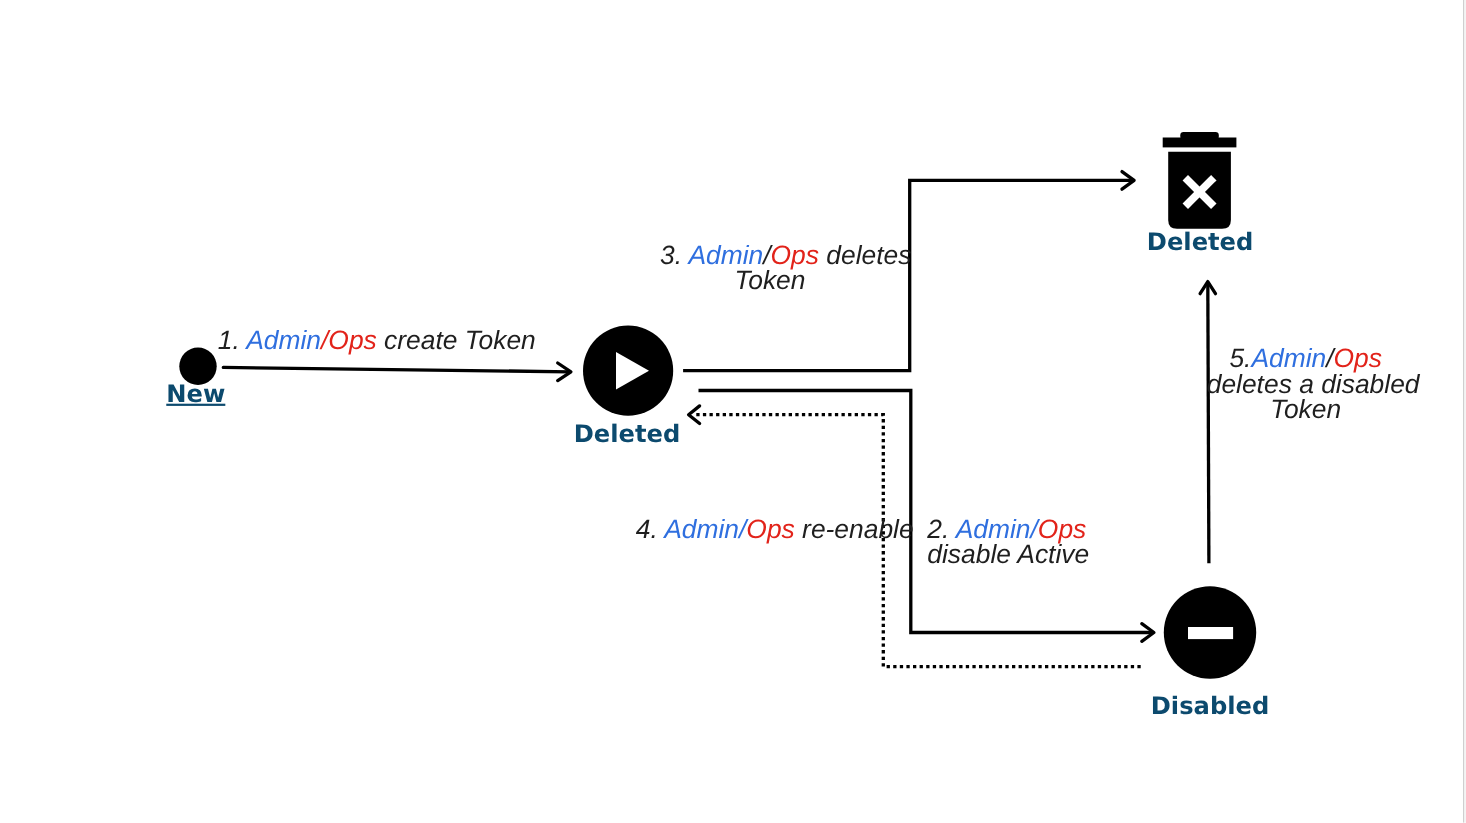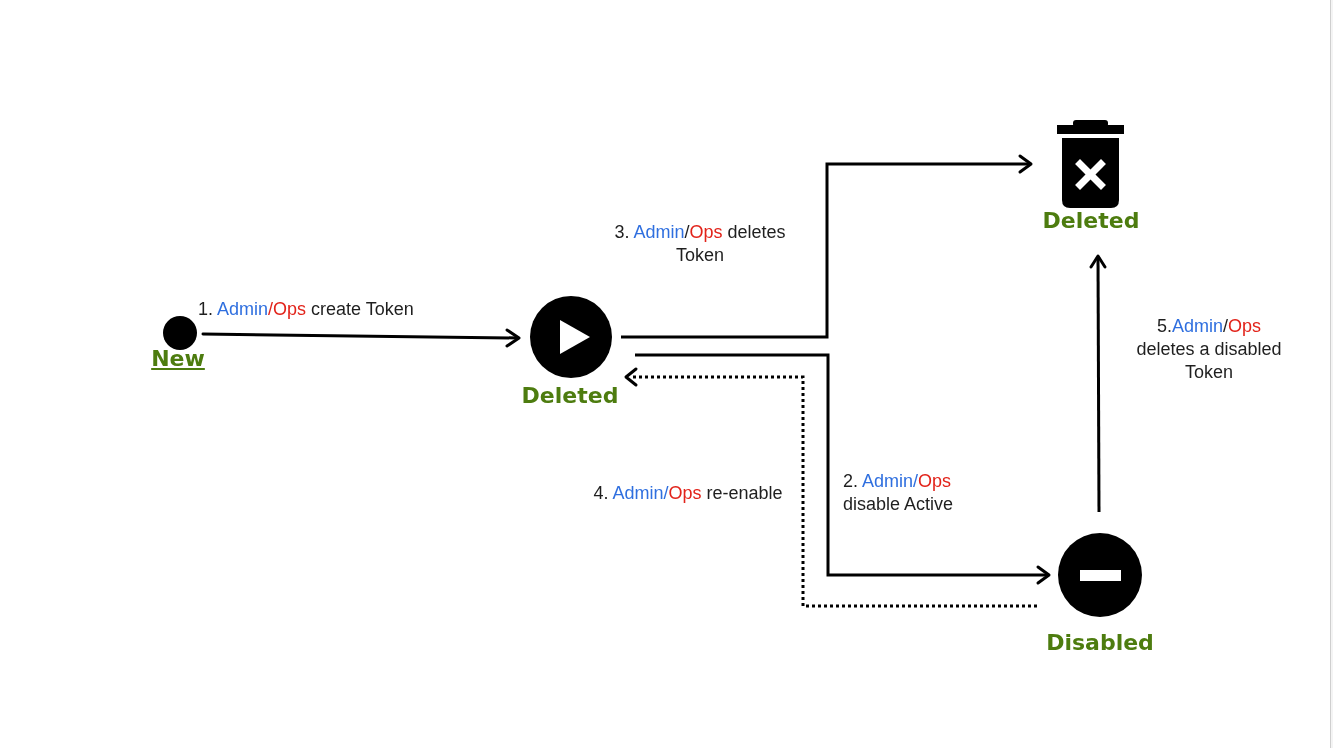--- a/index.html
+++ b/index.html
@@ -1,24 +1,24 @@
 <!DOCTYPE html>
 <html><head>
 <meta charset="utf-8">
 <style>
   html, body { margin: 0; padding: 0; background: #ffffff; }
   body { width: 1333px; height: 748px; position: relative; overflow: hidden;
          font-family: "Liberation Sans", sans-serif; }
   .canvas { position: absolute; left: 0; top: 0; width: 1333px; height: 748px; }
   .right-edge { position: absolute; left: 1330px; top: 0; width: 1px; height: 748px; background: #cfcfcf; }
   .right-bg { position: absolute; left: 1331px; top: 0; width: 2px; height: 748px; background: #f4f4f4; }
-  .lbl { position: absolute; font-size: 18px; color: #1f1f1f; line-height: 23px; white-space: nowrap; }
+  .lbl { position: absolute; font-size: 24px; color: #1f1f1f; line-height: 23px; white-space: nowrap; font-style: italic; }
   .lbl.center { text-align: center; }
   .state-name { position: absolute; font-family: "DejaVu Sans", sans-serif; font-weight: bold;
-                font-size: 22px; color: #4d7c0f; white-space: nowrap; transform: translateX(-50%); }
+                font-size: 22px; color: #0c4a6e; white-space: nowrap; transform: translateX(-50%); }
   .role-a { color: #2f6fdf; }
   .role-b { color: #e2231a; }
 </style>
 </head>
 <body>
 
 <div class="right-bg"></div>
 <div class="right-edge"></div>
 
 <svg class="canvas" width="1333" height="748" viewBox="0 0 1333 748">
@@ -76,26 +76,26 @@
 <div class="state-name" style="left:1091px; top:208px;">Deleted</div>
 <div class="state-name" style="left:1100px; top:630px;">Disabled</div>
 
 <div class="lbl" style="left:198px; top:298px;"><span>1. </span><span class="role-a" style="color: rgb(47, 111, 223);">Admin</span><span class="role-b" style="color: rgb(226, 35, 26);">/</span><span class="role-b" style="color: rgb(226, 35, 26);">Ops</span><span> create Token</span></div>
 
 <div class="lbl center" style="left:600px; top:221px; width:200px;">
   <div><span>3. </span><span class="role-a" style="color: rgb(47, 111, 223);">Admin</span><span>/</span><span class="role-b" style="color: rgb(226, 35, 26);">Ops</span><span> deletes</span></div>
   <div>Token</div>
 </div>
 
-<div class="lbl center" style="left:578px; top:470px; width:220px;margin-top:12px;">
+<div class="lbl center" style="left:578px; top:470px; width:220px;">
   <div><span>4. </span><span class="role-a" style="color: rgb(47, 111, 223);">Admin</span><span class="role-a" style="color: rgb(47, 111, 223);">/</span><span class="role-b" style="color: rgb(226, 35, 26);">Ops</span><span> re-enable</span></div>
 </div>
 
 <div class="lbl" style="left:843px; top:470px;">
   <div><span>2. </span><span class="role-a" style="color: rgb(47, 111, 223);">Admin</span><span class="role-a" style="color: rgb(47, 111, 223);">/</span><span class="role-b" style="color: rgb(226, 35, 26);">Ops</span></div>
   <div>disable Active</div>
 </div>
 
-<div class="lbl center" style="left:1097px; top:315px; width:180px;margin-left:22px;">
+<div class="lbl center" style="left:1097px; top:315px; width:180px;">
   <div><span>5.</span><span class="role-a" style="color: rgb(47, 111, 223);">Admin</span><span>/</span><span class="role-b" style="color: rgb(226, 35, 26);">Ops</span></div>
   <div>deletes a disabled</div>
   <div>Token</div>
 </div>
 
 </body></html>

